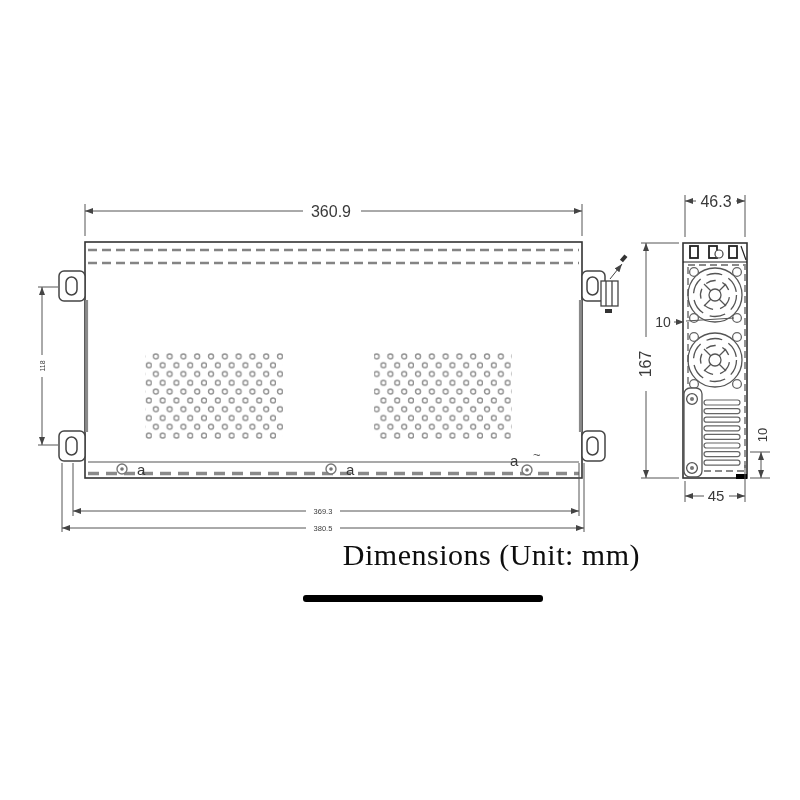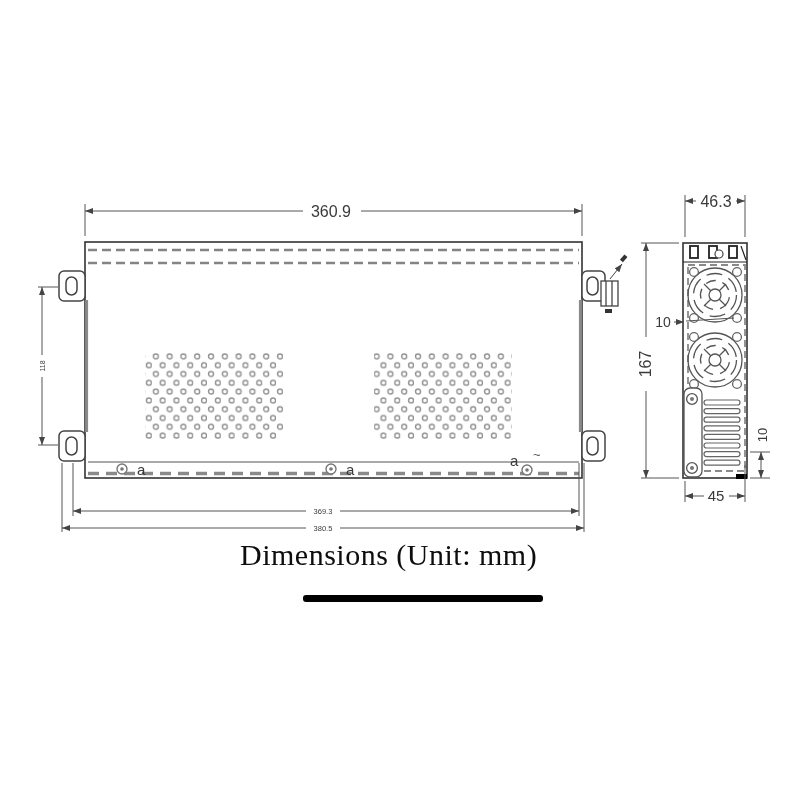--- a/index.html
+++ b/index.html
@@ -1,20 +1,20 @@
 <!DOCTYPE html>
 <html><head>
 <meta charset="utf-8">
 <style>
   html,body{margin:0;padding:0;background:#fff;}
   .canvas{position:relative;width:800px;height:800px;background:#ffffff;overflow:hidden;
           font-family:"Liberation Sans",sans-serif;}
   svg{position:absolute;left:0;top:0;}
   .dim-text{fill:#3a3a3a;font-family:"Liberation Sans",sans-serif;}
-  .caption{position:absolute;left:240px;top:538px;width:400px;text-align:left;
+  .caption{position:absolute;left:240px;top:538px;width:400px;text-align:right;
            font-family:"Liberation Serif",serif;font-size:30px;color:#0d0d0d;letter-spacing:0.5px;}
   .caption-bar{position:absolute;left:303px;top:595px;width:240px;height:7px;background:#000;border-radius:3px;}
 </style>
 </head>
 <body>
 
 <div class="canvas">
 <svg width="800" height="800" viewBox="0 0 800 800">
   <defs>
     <marker id="arr" viewBox="0 0 10 10" refX="9" refY="5" markerWidth="9" markerHeight="9" orient="auto-start-reverse" markerUnits="userSpaceOnUse">

